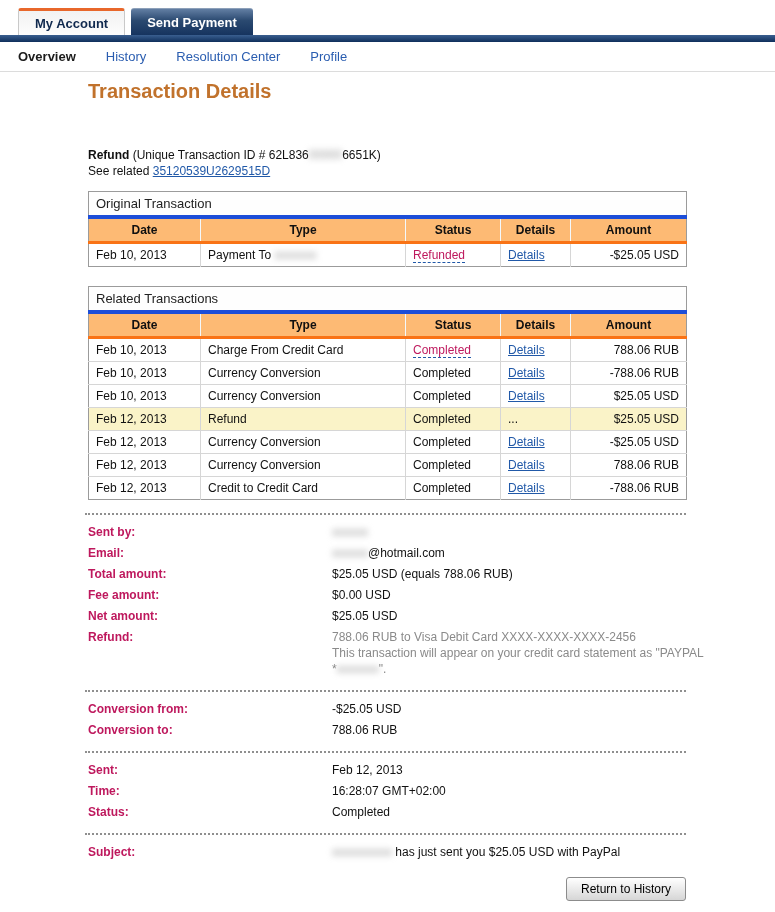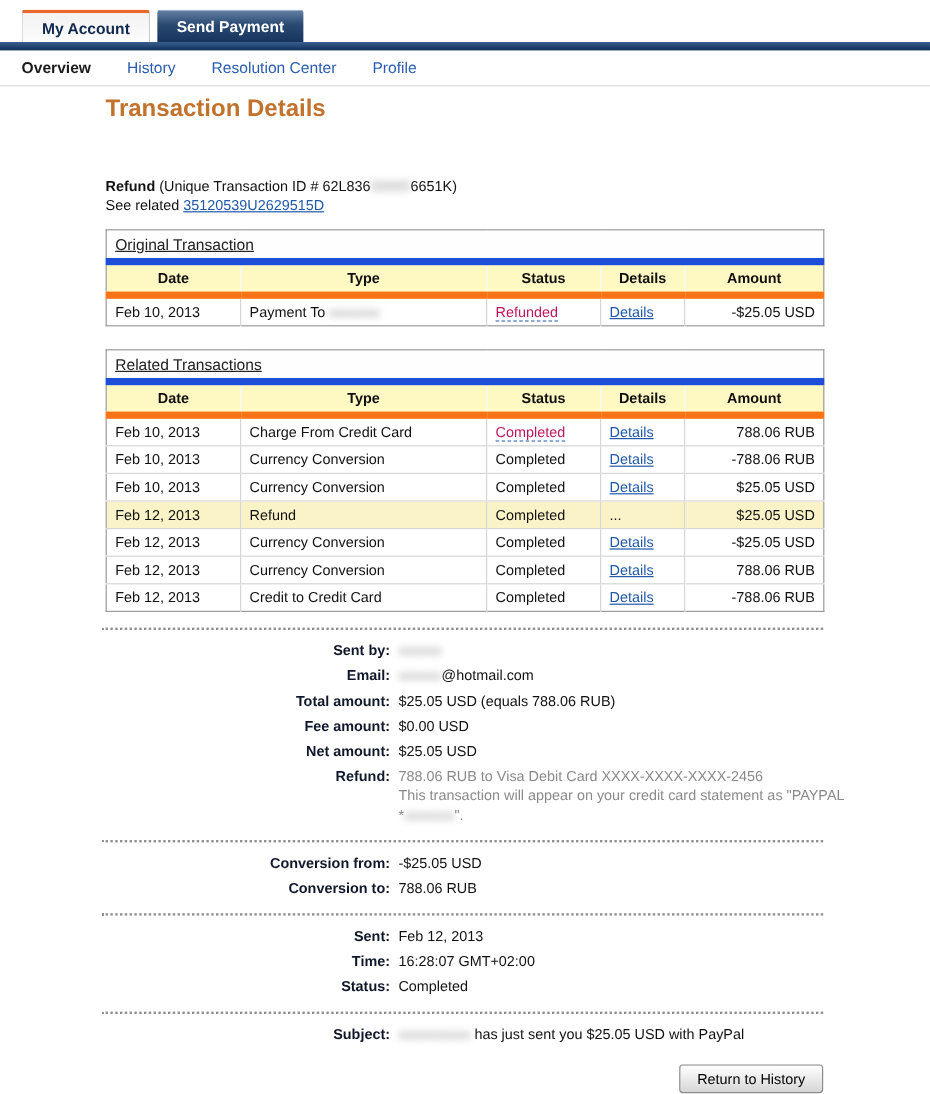--- a/index.html
+++ b/index.html
@@ -29,39 +29,39 @@
   .summary { margin-top:44px; line-height:16px; }
   .redacted { filter:blur(3px); color:#9a9a9a; user-select:none; }
   a.link { color:#2159A8; text-decoration:underline; cursor:pointer; }
   .dashed-status { color:#be185d; border-bottom:1px dashed #2159A8; cursor:pointer; }
 
   
   table.tx { border-collapse:collapse; width:598px; font-size:12px; border:1px solid #9B9B9B; table-layout:fixed; }
   #original-table { margin-top:12px; }
   #related-table { margin-top:19px;padding-left:48px; }
   tr.section-row td { font-size:13px; color:#222; padding:4px 7px; background:#FEFEFE;
-                      border-bottom:6px solid #1d4ed8;text-decoration:underline; }
-  tr.head th { background:#fef9c3; padding:4px 6px; font-size:12px; color:#101010; text-align:center;
-               border-left:1px solid #F3F8FC; border-bottom:6px solid #f97316; }
+                      border-bottom:4px solid #1d4ed8; }
+  tr.head th { background:#fdba74; padding:4px 6px; font-size:12px; color:#101010; text-align:center;
+               border-left:1px solid #F3F8FC; border-bottom:3px solid #f97316; }
   tr.head th:first-child { border-left:none; }
   td.cell { padding:4px 7px; border-top:1px solid #D6D6D6; border-left:1px solid #D6D6D6; height:23px;
             overflow:hidden; white-space:nowrap; }
   td.cell:first-child { border-left:none; }
   tr.hl td.cell { background:#FAF3C8; }
   td.amount { text-align:right; }
 
   
   .dotsep { border-top:2px dotted #8F8F8F; width:601px; margin-left:-3px; height:0; }
   .sep-a { margin-top:13px; }
   .sep-b { margin-top:13px; }
 
   
   .detail-section { margin-top:9px; }
   .drow { display:flex; margin-top:5px; line-height:16px; }
-  .dlabel { width:237px; text-align:right; font-weight:bold; flex:none; color:#0f172a; }
+  .dlabel { width:237px; font-weight:bold; flex:none; color:#be185d; }
   .dvalue { margin-left:7px; }
   .dvalue .vline { display:block; }
   .drow.muted .dvalue { color:#8A8A8A; }
 
   
   .button-row { width:598px; display:flex; justify-content:flex-end; margin-top:17px; }
   .button-row button { font-family:"Liberation Sans", sans-serif; font-size:12px; color:#000;
                        padding:4px 14px; background:linear-gradient(180deg,#FFFFFF,#D6D6D6);
                        border:1px solid #8C8C8C; border-radius:3px; cursor:pointer; }
 </style>

